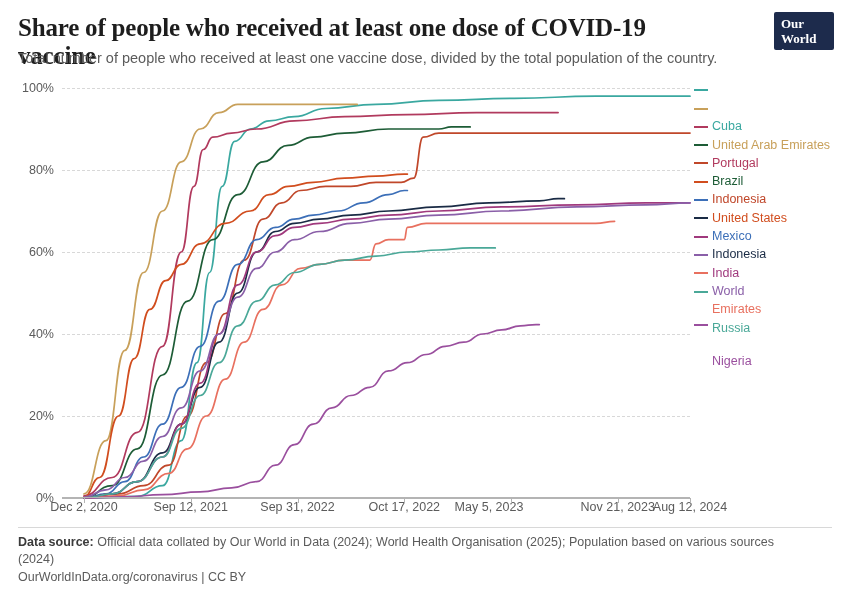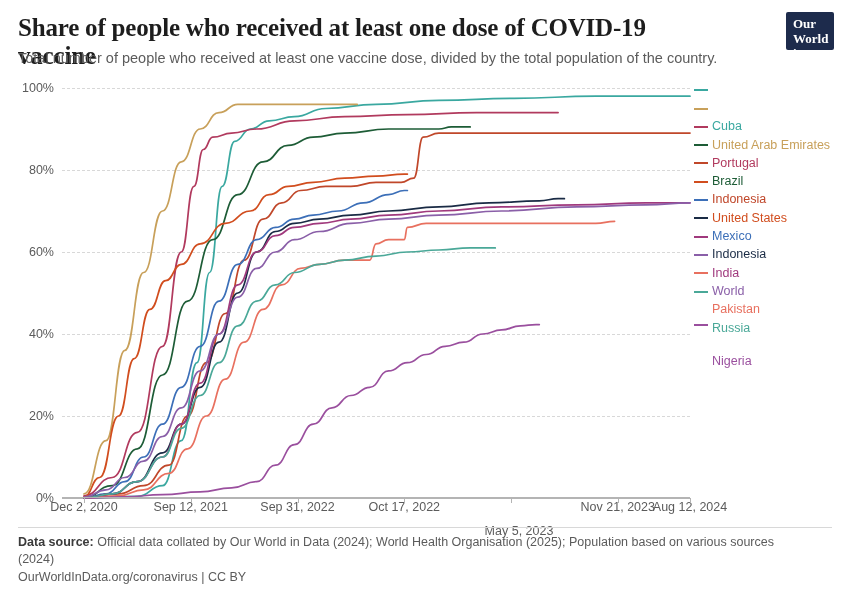--- a/index.html
+++ b/index.html
@@ -20,21 +20,21 @@
     font-family: "Liberation Serif", serif;
     font-size:25px; font-weight:700; color:#1d1d1d;
     letter-spacing:-0.2px;
   }
   .subtitle {
     position:absolute; left:18px; top:50px; width:740px;
     font-size:14.5px; color:#5b5b5b; font-weight:400;
   }
   .owid-logo {
     position:absolute; right:16px; top:12px;
-    width:48px; height:38px; background:#1d2b4c;
+    width:60px; height:38px; background:#1d2b4c;
     color:#ffffff; border-radius:2px;
     font-family:"Liberation Serif", serif;
     font-weight:700; font-size:13px; line-height:1.15;
     padding:5px 6px 0 7px;
   }
   .owid-logo .l2 { display:block; }
 
   
   .plot {
     position:absolute; left:62px; top:88px;
@@ -135,21 +135,21 @@
         <path d="M 22.0 410.0 C 39.3 410.0, 39.3 407.9, 56.5 407.9 C 69.1 407.9, 69.1 401.8, 81.6 401.8 C 94.2 401.8, 94.2 385.4, 106.8 385.4 C 116.2 385.4, 116.2 360.8, 125.6 360.8 C 135.0 360.8, 135.0 328.0, 144.4 328.0 C 153.9 328.0, 153.9 291.1, 163.3 291.1 C 172.7 291.1, 172.7 254.2, 182.1 254.2 C 191.5 254.2, 191.5 221.4, 201.0 221.4 C 210.4 221.4, 210.4 196.8, 219.8 196.8 C 229.2 196.8, 229.2 180.4, 238.6 180.4 C 248.1 180.4, 248.1 176.3, 257.5 176.3 C 270.0 176.3, 270.0 172.2, 282.6 172.2 C 295.2 172.2, 295.2 172.2, 307.7 172.2 C 310.9 172.2, 310.9 155.8, 314.0 155.8 C 320.3 155.8, 320.3 151.7, 326.6 151.7 C 334.4 151.7, 334.4 151.7, 342.3 151.7 C 343.8 151.7, 343.8 139.4, 345.4 139.4 C 354.8 139.4, 354.8 135.3, 364.2 135.3 C 386.2 135.3, 386.2 135.3, 408.2 135.3 C 439.6 135.3, 439.6 135.3, 471.0 135.3 C 502.4 135.3, 502.4 135.3, 533.8 135.3 C 543.2 135.3, 543.2 133.3, 552.6 133.3" fill="none" stroke="#e8705f" stroke-width="1.7" stroke-linejoin="round" stroke-linecap="round"></path>
         <path d="M 22.0 410.0 C 36.1 410.0, 36.1 405.9, 50.2 405.9 C 62.8 405.9, 62.8 393.6, 75.4 393.6 C 87.9 393.6, 87.9 369.0, 100.5 369.0 C 109.9 369.0, 109.9 340.3, 119.3 340.3 C 128.7 340.3, 128.7 307.5, 138.2 307.5 C 147.6 307.5, 147.6 274.7, 157.0 274.7 C 166.4 274.7, 166.4 237.8, 175.8 237.8 C 185.3 237.8, 185.3 213.2, 194.7 213.2 C 204.1 213.2, 204.1 196.8, 213.5 196.8 C 222.9 196.8, 222.9 184.5, 232.4 184.5 C 244.9 184.5, 244.9 176.3, 257.5 176.3 C 270.0 176.3, 270.0 172.2, 282.6 172.2 C 298.3 172.2, 298.3 168.1, 314.0 168.1 C 329.7 168.1, 329.7 164.0, 345.4 164.0 C 361.1 164.0, 361.1 162.0, 376.8 162.0 C 392.5 162.0, 392.5 159.9, 408.2 159.9 C 417.6 159.9, 417.6 159.9, 427.0 159.9 C 430.2 159.9, 430.2 159.9, 433.3 159.9" fill="none" stroke="#4aa898" stroke-width="1.7" stroke-linejoin="round" stroke-linecap="round"></path>
         <path d="M 22.0 410.0 C 42.4 410.0, 42.4 408.8, 62.8 408.8 C 81.6 408.8, 81.6 406.7, 100.5 406.7 C 119.3 406.7, 119.3 403.9, 138.2 403.9 C 153.9 403.9, 153.9 399.8, 169.6 399.8 C 182.1 399.8, 182.1 393.6, 194.7 393.6 C 204.1 393.6, 204.1 377.2, 213.5 377.2 C 222.9 377.2, 222.9 356.7, 232.4 356.7 C 241.8 356.7, 241.8 336.2, 251.2 336.2 C 260.6 336.2, 260.6 319.8, 270.0 319.8 C 279.5 319.8, 279.5 307.5, 288.9 307.5 C 298.3 307.5, 298.3 299.3, 307.7 299.3 C 317.1 299.3, 317.1 282.9, 326.6 282.9 C 336.0 282.9, 336.0 274.7, 345.4 274.7 C 354.8 274.7, 354.8 266.5, 364.2 266.5 C 373.7 266.5, 373.7 258.3, 383.1 258.3 C 392.5 258.3, 392.5 254.2, 401.9 254.2 C 411.3 254.2, 411.3 246.0, 420.8 246.0 C 430.2 246.0, 430.2 241.9, 439.6 241.9 C 449.0 241.9, 449.0 237.8, 458.4 237.8 C 466.3 237.8, 466.3 236.6, 474.1 236.6 C 475.7 236.6, 475.7 236.6, 477.3 236.6" fill="none" stroke="#9a4f9e" stroke-width="1.7" stroke-linejoin="round" stroke-linecap="round"></path>
       </svg>
     <div class="axis-bottom"></div>
     <div id="xticks">
         <div class="xtick-label" style="left: 21.98px;">Dec 2, 2020</div>
         <div class="xtick-label" style="left: 128.74px;">Sep 12, 2021</div>
         <div class="xtick-label" style="left: 235.5px;">Sep 31, 2022</div>
         <div class="xtick-label" style="left: 342.26px;">Oct 17, 2022</div>
-        <div class="xtick-label" style="left: 457px; margin-top: 24px;">May 5, 2023</div>
+        <div class="xtick-label" style="left: 427px;">May 5, 2023</div>
         <div class="xtick-label" style="left: 555.78px;">Nov 21, 2023</div>
         <div class="xtick-label" style="left: 628px;">Aug 12, 2024</div>
       </div>
   <div class="tickmark" style="left: 21.98px;"></div>
       <div class="tickmark" style="left: 128.74px;"></div>
       <div class="tickmark" style="left: 235.5px;"></div>
       <div class="tickmark" style="left: 342.26px;"></div>
       <div class="tickmark" style="left: 449.02px;"></div>
       <div class="tickmark" style="left: 555.78px;"></div>
       <div class="tickmark" style="left: 628px;"></div>
@@ -170,21 +170,21 @@
       <div class="legend-entry" style="top: 100px; color: rgb(209, 77, 30);">United States</div>
       <div class="legend-mark" style="top: 118px; background: rgb(60, 111, 184);"></div>
       <div class="legend-entry" style="top: 118px; color: rgb(60, 111, 184);">Mexico</div>
       <div class="legend-mark" style="top: 136px; background: rgb(26, 43, 69);"></div>
       <div class="legend-entry" style="top: 136px; color: rgb(26, 43, 69);">Indonesia</div>
       <div class="legend-mark" style="top: 155px; background: rgb(160, 57, 125);"></div>
       <div class="legend-entry" style="top: 155px; color: rgb(160, 57, 125);">India</div>
       <div class="legend-mark" style="top: 173px; background: rgb(138, 95, 168);"></div>
       <div class="legend-entry" style="top: 173px; color: rgb(138, 95, 168);">World</div>
       <div class="legend-mark" style="top: 191px; background: rgb(232, 112, 95);"></div>
-      <div class="legend-entry" style="top: 191px; color: rgb(232, 112, 95);">Pakistan</div>
+      <div class="legend-entry" style="top: 191px; color: rgb(232, 112, 95);">Emirates</div>
       <div class="legend-mark" style="top: 210px; background: rgb(74, 168, 152);"></div>
       <div class="legend-entry" style="top: 210px; color: rgb(74, 168, 152);">Russia</div>
       <div class="legend-mark" style="top: 243px; background: rgb(154, 79, 158);"></div>
       <div class="legend-entry" style="top: 243px; color: rgb(154, 79, 158);">Nigeria</div>
     </div>
 
   <div class="footer-rule"></div>
   <div class="source">
     <b>Data source:</b>
     <span>Official data collated by Our World in Data (2024); World Health Organisation (2025); Population based on various sources (2024)</span>

